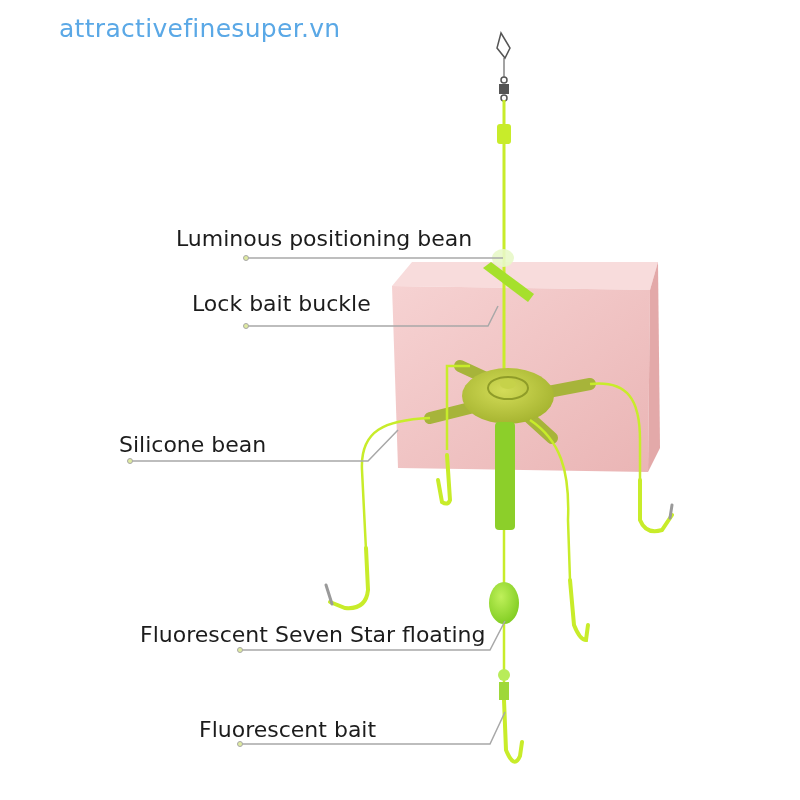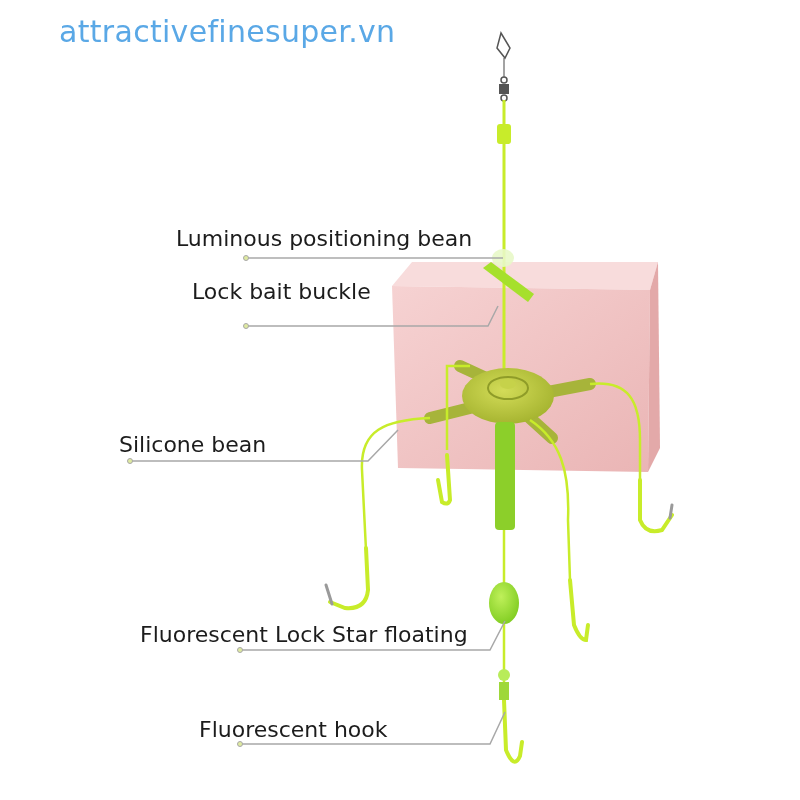--- a/index.html
+++ b/index.html
@@ -1,17 +1,17 @@
 <!DOCTYPE html>
 <html><head>
   <meta charset="utf-8">
   <style>
     html, body { margin: 0; padding: 0; background: #ffffff; }
     body { width: 800px; height: 800px; position: relative; overflow: hidden; font-family: "DejaVu Sans", "Liberation Sans", sans-serif; }
-    .watermark { position: absolute; left: 59px; top: 14px; font-size: 30px; color: #5aa8e6; letter-spacing: 0.3px; font-family: "DejaVu Sans", sans-serif; }
+    .watermark { position: absolute; left: 59px; top: 14px; font-size: 25px; color: #5aa8e6; letter-spacing: 0.3px; font-family: "DejaVu Sans", sans-serif; }
     .label { position: absolute; font-size: 22px; color: #1c1c1c; white-space: nowrap; font-family: "DejaVu Sans", sans-serif; }
     svg.art { position: absolute; left: 0; top: 0; }
   </style>
 </head>
 <body>
 
 <div class="watermark">attractivefinesuper.vn</div>
 
 <svg class="art" width="800" height="800" viewBox="0 0 800 800">
   <defs>
@@ -96,16 +96,16 @@
   <g fill="#dfeaa0" stroke="#a8a8a8" stroke-width="1">
     <circle cx="246" cy="258" r="2.5"></circle>
     <circle cx="246" cy="326" r="2.5"></circle>
     <circle cx="130" cy="461" r="2.5"></circle>
     <circle cx="240" cy="650" r="2.5"></circle>
     <circle cx="240" cy="744" r="2.5"></circle>
   </g>
 </svg>
 
 <div class="label" style="left:176px; top:226px;">Luminous positioning bean</div>
-<div class="label" style="left:192px; top:279px;">Lock bait buckle</div>
+<div class="label" style="left:192px; top:291px;">Lock bait buckle</div>
 <div class="label" style="left:119px; top:432px;">Silicone bean</div>
-<div class="label" style="left:140px; top:622px;">Fluorescent Lock Star floating</div>
-<div class="label" style="left:199px; top:717px;">Fluorescent hook</div>
+<div class="label" style="left:140px; top:622px;">Fluorescent Seven Star floating</div>
+<div class="label" style="left:199px; top:717px;">Fluorescent bait</div>
 
 </body></html>

